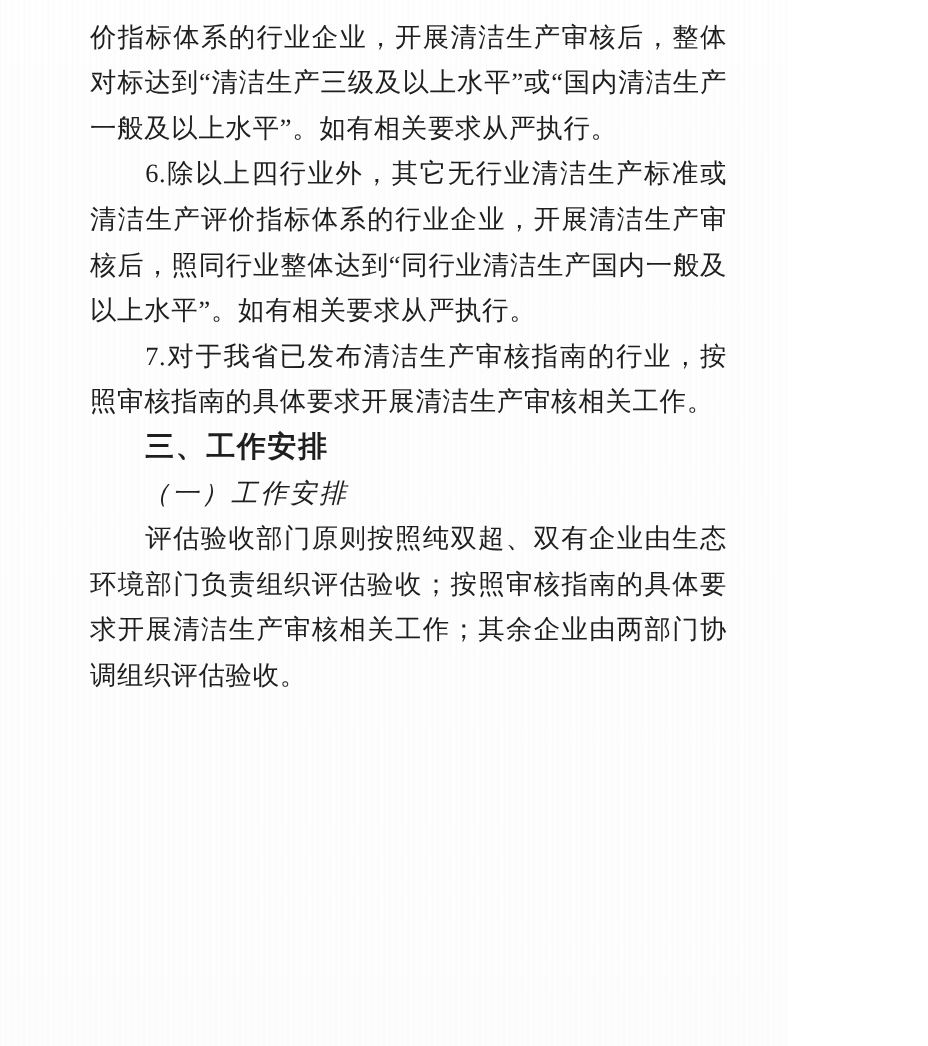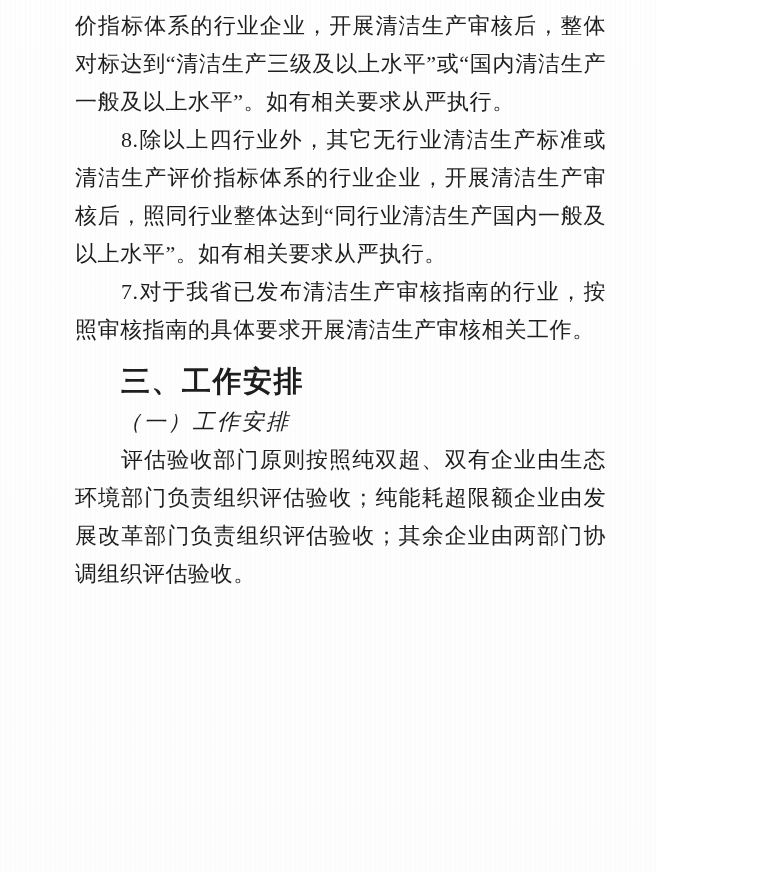--- a/index.html
+++ b/index.html
@@ -11,21 +11,21 @@
     height: 872px;
     overflow: hidden;
     background: #ffffff;
     font-family: "Liberation Serif", "DejaVu Serif", serif;
   }
   .page {
     position: relative;
     width: 656px;
     height: 872px;
     box-sizing: border-box;
-    padding: 7px 50px 0 75px;
+    padding: 12px 50px 0 75px;
     color: #1e1e1e;
     
     background:
       repeating-linear-gradient(90deg, rgba(0,0,0,0.013) 0 1px, rgba(0,0,0,0) 1px 5px),
       linear-gradient(180deg, #fefefe 0%, #fdfdfd 100%);
   }
   .para, .h-bold, .h-kai {
     margin: 0;
     font-size: 22px;
     line-height: 38px;
@@ -34,42 +34,41 @@
   }
   .para {
     text-align: justify;
     text-justify: inter-character;
     word-break: break-all;
   }
   .indent {
     text-indent: 46px;
   }
   .h-bold {
-    font-family: Liberation Mono, monospace;
+    font-family: Liberation Serif, serif;
     font-weight: bold;
-    font-size: 29px;
+    font-size: 24px;
     text-indent: 46px;
     letter-spacing: 1.5px;
-    margin-top: 16px;
   }
   .h-kai {
     font-style: italic;
     text-indent: 44px;
     letter-spacing: 2.5px;
   }
 </style>
 </head>
 <body>
 
 <div class="page">
   <p class="para">价指标体系的行业企业，开展清洁生产审核后，整体对标达到“清洁生产三级及以上水平”或“国内清洁生产一般及以上水平”。如有相关要求从严执行。</p>
 
-  <p class="para indent">8.除以上四行业外，其它无行业清洁生产标准或清洁生产评价指标体系的行业企业，开展清洁生产审核后，照同行业整体达到“同行业清洁生产国内一般及以上水平”。如有相关要求从严执行。</p>
+  <p class="para indent">6.除以上四行业外，其它无行业清洁生产标准或清洁生产评价指标体系的行业企业，开展清洁生产审核后，照同行业整体达到“同行业清洁生产国内一般及以上水平”。如有相关要求从严执行。</p>
 
   <p class="para indent">7.对于我省已发布清洁生产审核指南的行业，按照审核指南的具体要求开展清洁生产审核相关工作。</p>
 
   <p class="h-bold">三、工作安排</p>
 
   <p class="h-kai">（一）工作安排</p>
 
 
-  <p class="para indent">评估验收部门原则按照纯双超、双有企业由生态环境部门负责组织评估验收；纯能耗超限额企业由发展改革部门负责组织评估验收；其余企业由两部门协调组织评估验收。</p>
+  <p class="para indent">评估验收部门原则按照纯双超、双有企业由生态环境部门负责组织评估验收；按照审核指南的具体要求开展清洁生产审核相关工作；其余企业由两部门协调组织评估验收。</p>
 </div>
 
 </body></html>

